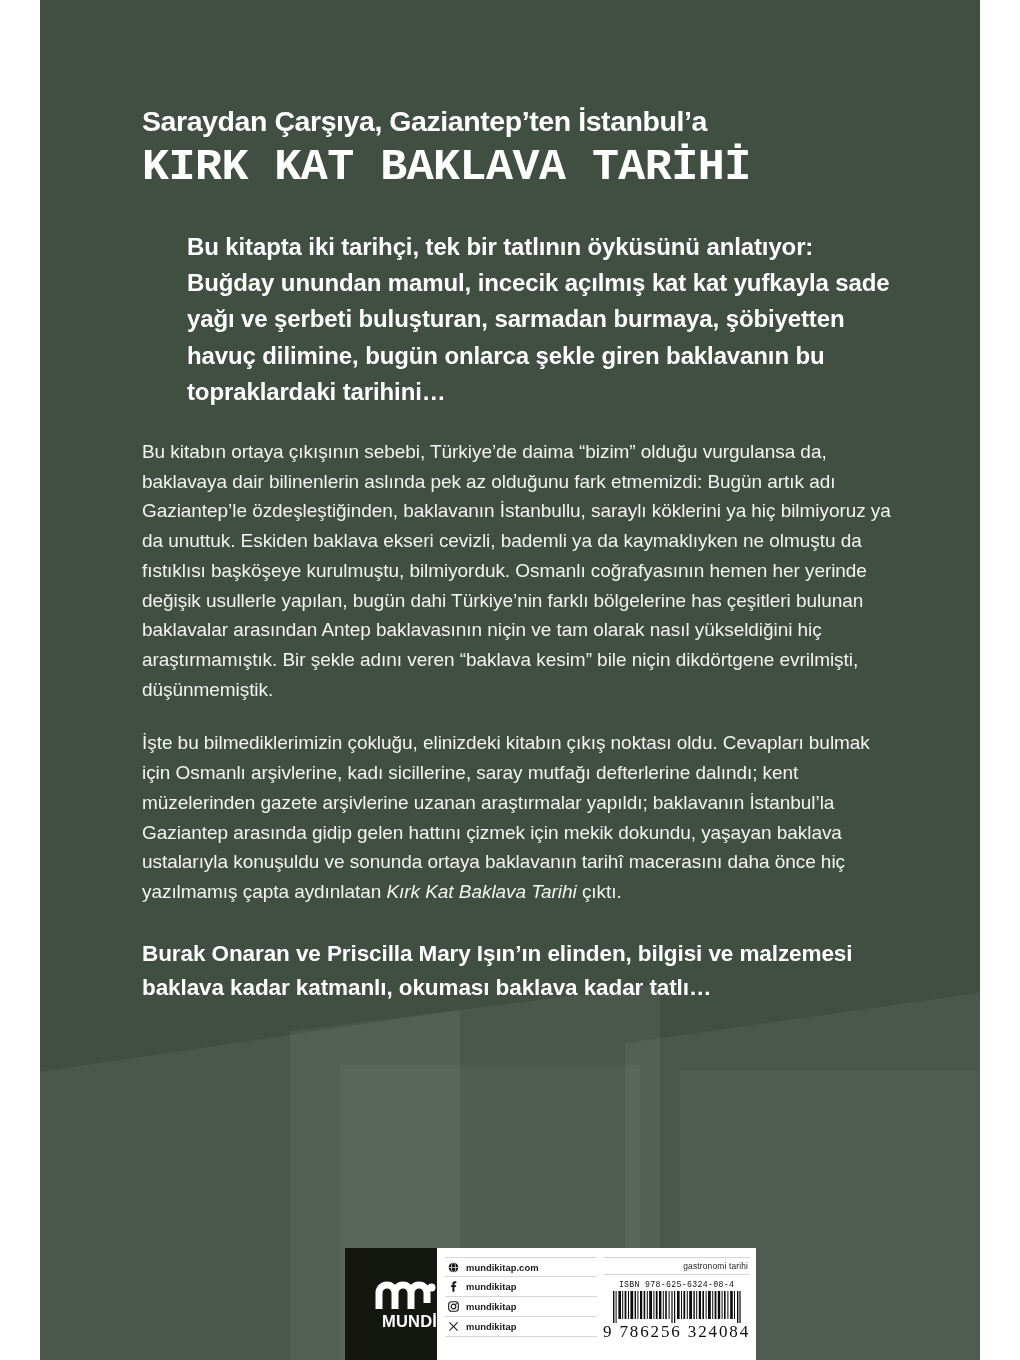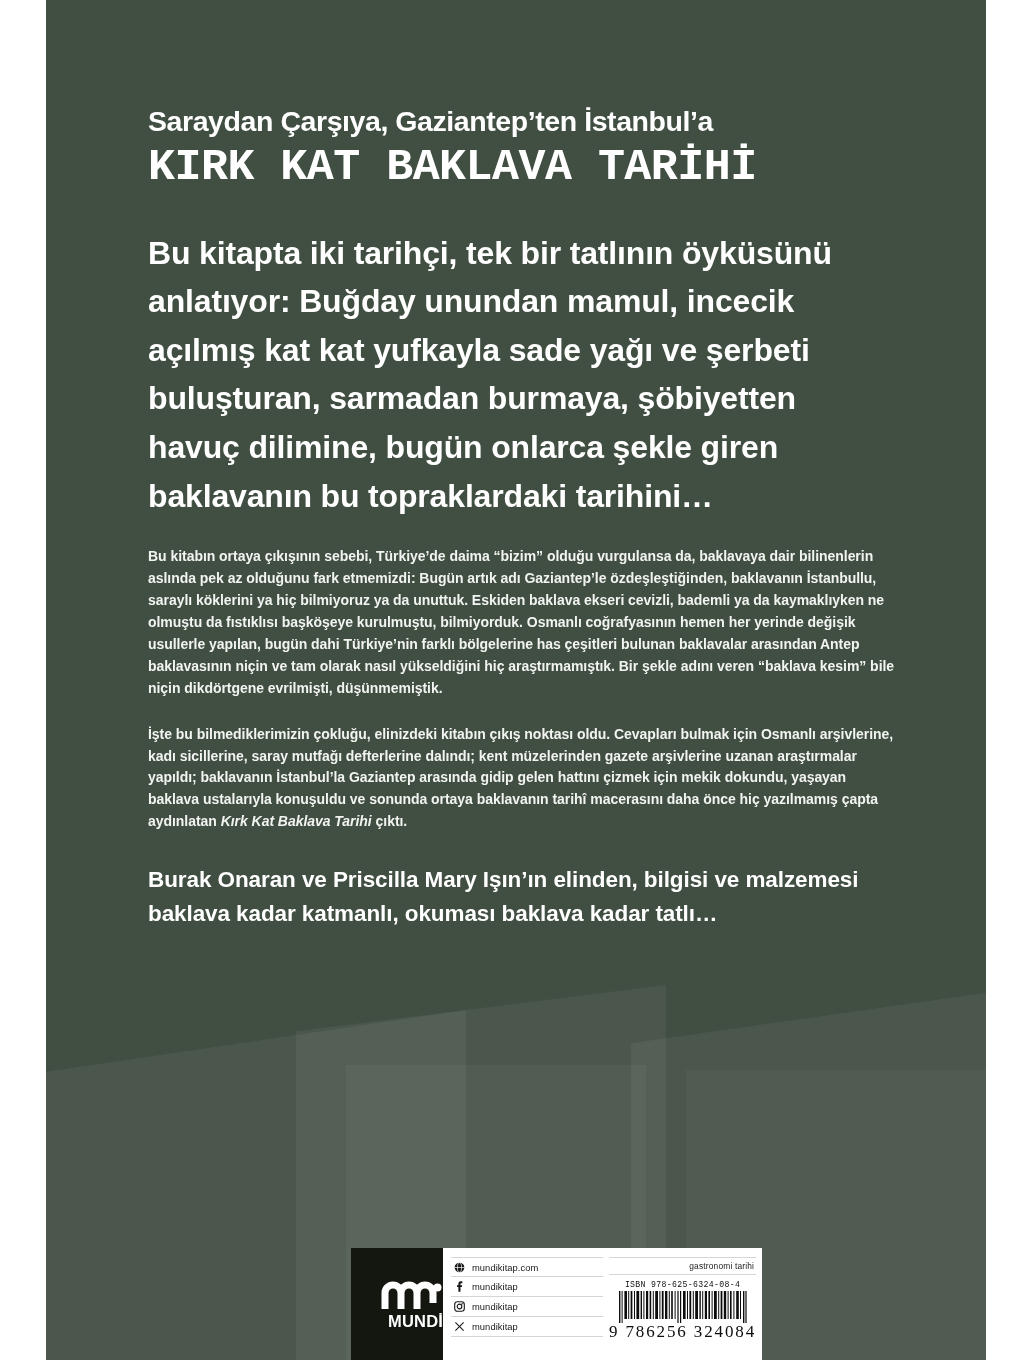--- a/index.html
+++ b/index.html
@@ -15,21 +15,21 @@
     position: relative;
     width: 1020px;
     height: 1360px;
     background: #ffffff;
     overflow: hidden;
   }
 
   
   #cover {
     position: absolute;
-    left: 46px;
+    left: 40px;
     top: 0px;
     width: 940px;
     height: 1360px;
     background: #414e42;
     overflow: hidden;
   }
 
   
   .layer-shape {
     position: absolute;
@@ -78,31 +78,32 @@
     font-size: 45px;
     font-weight: 700;
     letter-spacing: -0.012em;
     line-height: 1.08;
     margin-top: 6px;
     white-space: nowrap;
     font-family: Liberation Mono, monospace;
   }
 
   .lede {
-    font-size: 32px;
+    font-size: 24px;
     font-weight: 600;
     line-height: 1.52;
     letter-spacing: -0.005em;
     margin-top: 36px;
     max-width: 745px;
+    margin-left: 45px;
   }
 
   .body-para {
-    font-size: 14px;
-    font-weight: 700;
+    font-size: 19px;
+    font-weight: 400;
     line-height: 1.565;
     letter-spacing: -0.003em;
     margin-top: 26px;
     max-width: 752px;
     color: #f2f4f1;
   }
   .body-para.tight { margin-top: 24px; }
 
   .body-para em { font-style: italic; }
 
@@ -160,20 +161,21 @@
     justify-content: flex-start;
     padding-top: 3px;
   }
   .social-row {
     display: flex;
     align-items: center;
     gap: 7px;
     height: 20px;
     border-bottom: 1.2px solid #d6d6d6;
     padding-left: 2px;
+    font-weight: bold;
   }
   .social-row:first-child { border-top: 1.2px solid #d6d6d6; }
   .social-icon {
     width: 12px; height: 12px;
     flex: 0 0 12px;
     display: flex; align-items: center; justify-content: center;
     color: #18181a;
   }
   .social-label {
     font-size: 9.4px;

